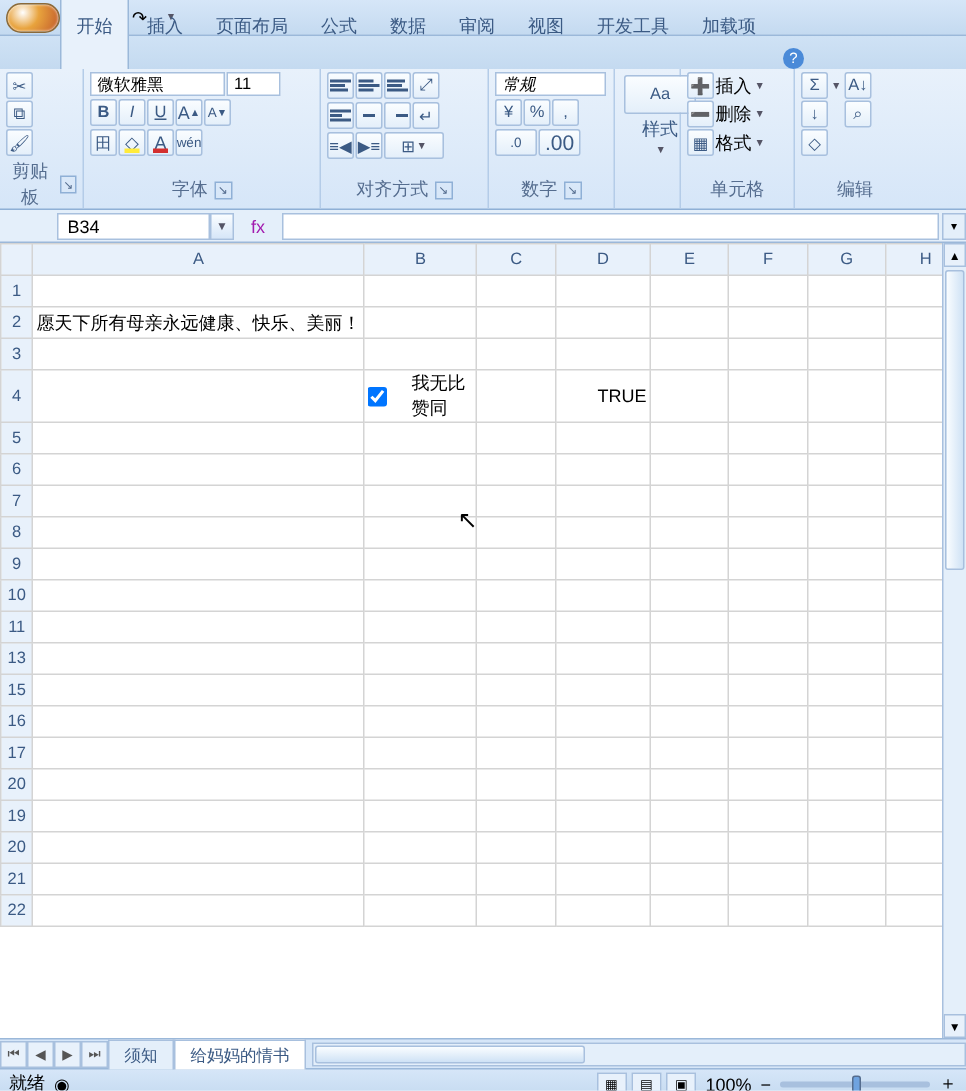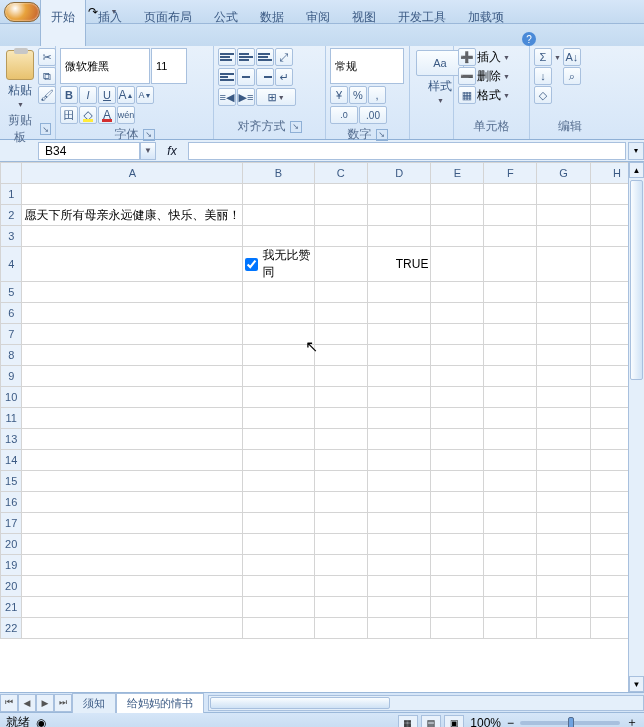--- a/index.html
+++ b/index.html
@@ -17,40 +17,40 @@
 .group{border-right:1px solid #b4cce8;padding:2px 4px;display:flex;flex-direction:column;justify-content:space-between;height:100%}
 .group-body{flex:1;display:flex;gap:2px;align-items:flex-start}
 .group-label{text-align:center;color:#556d8f;font-size:11px;padding:2px 0;display:flex;justify-content:center;align-items:center;gap:4px}
 .dlauncher{width:12px;height:12px;border:1px solid #8fb0d6;display:flex;align-items:center;justify-content:center;font-size:8px;color:#556d8f}
 .big-btn{display:flex;flex-direction:column;align-items:center;gap:2px;padding:2px;color:#3b5a84}
 .paste-ico{width:28px;height:30px;background:linear-gradient(#f9e7b8,#e8c26f);border:1px solid #b89a5a;border-radius:3px;position:relative}
 .paste-ico:before{content:"";position:absolute;top:-3px;left:7px;width:14px;height:6px;background:#c7c7c7;border-radius:2px}
 .col{display:flex;flex-direction:column;gap:1px}
 .ico{width:18px;height:18px;border:1px solid #a8c0de;border-radius:2px;display:flex;align-items:center;justify-content:center;background:linear-gradient(#fafdff,#e4effa);font-size:11px;color:#3b5a84}
 .row{display:flex;gap:1px;align-items:center}
-select.combo,input.combo{height:36px;border:1px solid #a8c0de;background:#fff;font-size:11px;padding:0 4px}
+select.combo,input.combo{height:16px;border:1px solid #a8c0de;background:#fff;font-size:11px;padding:0 4px}
 .b{font-weight:bold}.i{font-style:italic}.u{text-decoration:underline}
 .colorbar{position:absolute;bottom:1px;left:3px;right:3px;height:3px}
 .namebox-row{height:22px;background:#e4effa;display:flex;align-items:center;border-bottom:1px solid #9bb8d9}
 .nb-label{width:38px}
 .namebox{width:102px;height:18px;background:#fff;border:1px solid #a8c0de;padding:0 6px;display:flex;align-items:center}
 .nb-dd{width:16px;height:18px;border:1px solid #a8c0de;background:linear-gradient(#fafdff,#d6e6f8);display:flex;align-items:center;justify-content:center;font-size:8px;color:#556}
-.fx{width:20px;text-align:center;font-style:italic;color:#0f172a;margin:0 6px}
+.fx{width:20px;text-align:center;color:#a21caf;margin:0 6px}
 .fbar{flex:1;height:18px;background:#fff;border:1px solid #a8c0de;margin-right:2px}
 .fb-exp{width:16px;height:18px;border:1px solid #a8c0de;background:#e4effa;display:flex;align-items:center;justify-content:center;font-size:8px}
 .grid-area{position:relative;background:#fff;height:530px;overflow:hidden}
 table.sheet{border-collapse:collapse;table-layout:fixed}
 .sheet th,.sheet td{border:1px solid #d4d4d4;height:21px;font-weight:normal;text-align:center;background:#fff}
 .sheet th{background:#e8f1fb;color:#3b5a84;font-size:11px}
 .sheet th.corner{background:#e8f1fb;width:26px}
 .sheet th.rowh{width:26px;background:#e8f1fb}
 .sheet td{text-align:left;padding:0 2px;font-size:12px}
 .sheet td.r{text-align:right}
 .cell-txt{white-space:nowrap;overflow:visible}
-.chk{display:inline-flex;align-items:center;gap:4px;font-size:12px}
+.chk{display:inline-flex;align-items:center;gap:16px;font-size:12px}
 .chk input{width:13px;height:13px}
 .cursor-arrow{position:absolute;left:305px;top:175px;font-size:16px;color:#000;pointer-events:none}
 .tabstrip{height:20px;background:#d6e6f8;display:flex;align-items:center;border-top:1px solid #9bb8d9}
 .nav-btns{display:flex}
 .nav-btns span{width:18px;height:18px;border:1px solid #a8c0de;display:flex;align-items:center;justify-content:center;font-size:9px;color:#555;background:#e8f1fb}
 .sheet-tab{padding:2px 10px;background:#e4effa;border:1px solid #a8c0de;border-bottom:none;font-size:11px;color:#3b5a84}
 .sheet-tab.active{background:#fff}
 .hscroll{flex:1;height:16px;background:#e4effa;border:1px solid #a8c0de;margin-left:4px;position:relative}
 .hscroll .thumb{position:absolute;left:1px;top:1px;width:180px;height:12px;background:linear-gradient(#fafdff,#cfe2f5);border:1px solid #a8c0de;border-radius:2px}
 .status{height:20px;background:linear-gradient(#d6e6f8,#c4daf0);display:flex;align-items:center;padding:0 6px;gap:6px;border-top:1px solid #9bb8d9}
@@ -90,25 +90,20 @@
     <div class="tab">视图</div>
     <div class="tab">开发工具</div>
     <div class="tab">加载项</div>
     <div class="help-ico">?</div>
   </div>
 
 <div class="ribbon">
 
   <div class="group" style="width:56px">
     <div class="group-body">
-      <div class="big-btn">
-        <div class="paste-ico"></div>
-        <span>粘贴</span>
-        <span class="dd-arrow">▼</span>
-      </div>
       <div class="col">
         <span class="ico">✂</span>
         <span class="ico">⧉</span>
         <span class="ico">🖌</span>
       </div>
     </div>
     <div class="group-label">
         <span>剪贴板</span>
         <span class="dlauncher">↘</span>
       </div>
@@ -209,29 +204,29 @@
       </div>
     </div>
     <div class="group-label">
         <span>对齐方式</span>
         <span class="dlauncher">↘</span>
       </div>
   </div>
 
   <div class="group" style="width:84px">
     <div class="group-body col" style="gap:2px">
-      <input class="combo" style="width: 74px;" value="常规">
+      <input class="combo" style="width: 74px; font-style: italic;" value="常规">
       <div class="row">
         <span class="ico">¥</span>
         <span class="ico">%</span>
         <span class="ico">,</span>
       </div>
       <div class="row">
         <span class="ico" style="width:28px;font-size:9px">.0</span>
-        <span class="ico" style="width:28px;font-size:10px">.00</span>
+        <span class="ico" style="width:28px;font-size:14px">.00</span>
       </div>
     </div>
     <div class="group-label">
         <span>数字</span>
         <span class="dlauncher">↘</span>
       </div>
   </div>
 
   <div class="group" style="width:44px">
     <div class="group-body">
@@ -434,31 +429,20 @@
           <td class=""></td>
           <td class=""></td>
           <td class=""></td>
           <td class=""></td>
           <td class=""></td>
           <td class=""></td>
           <td class=""></td>
         </tr>
         <tr>
           <th class="rowh">13</th>
-          <td class=""></td>
-          <td class=""></td>
-          <td class=""></td>
-          <td class=""></td>
-          <td class=""></td>
-          <td class=""></td>
-          <td class=""></td>
-          <td class=""></td>
-        </tr>
-        <tr>
-          <th class="rowh">14</th>
           <td class=""></td>
           <td class=""></td>
           <td class=""></td>
           <td class=""></td>
           <td class=""></td>
           <td class=""></td>
           <td class=""></td>
           <td class=""></td>
         </tr>
         <tr>

